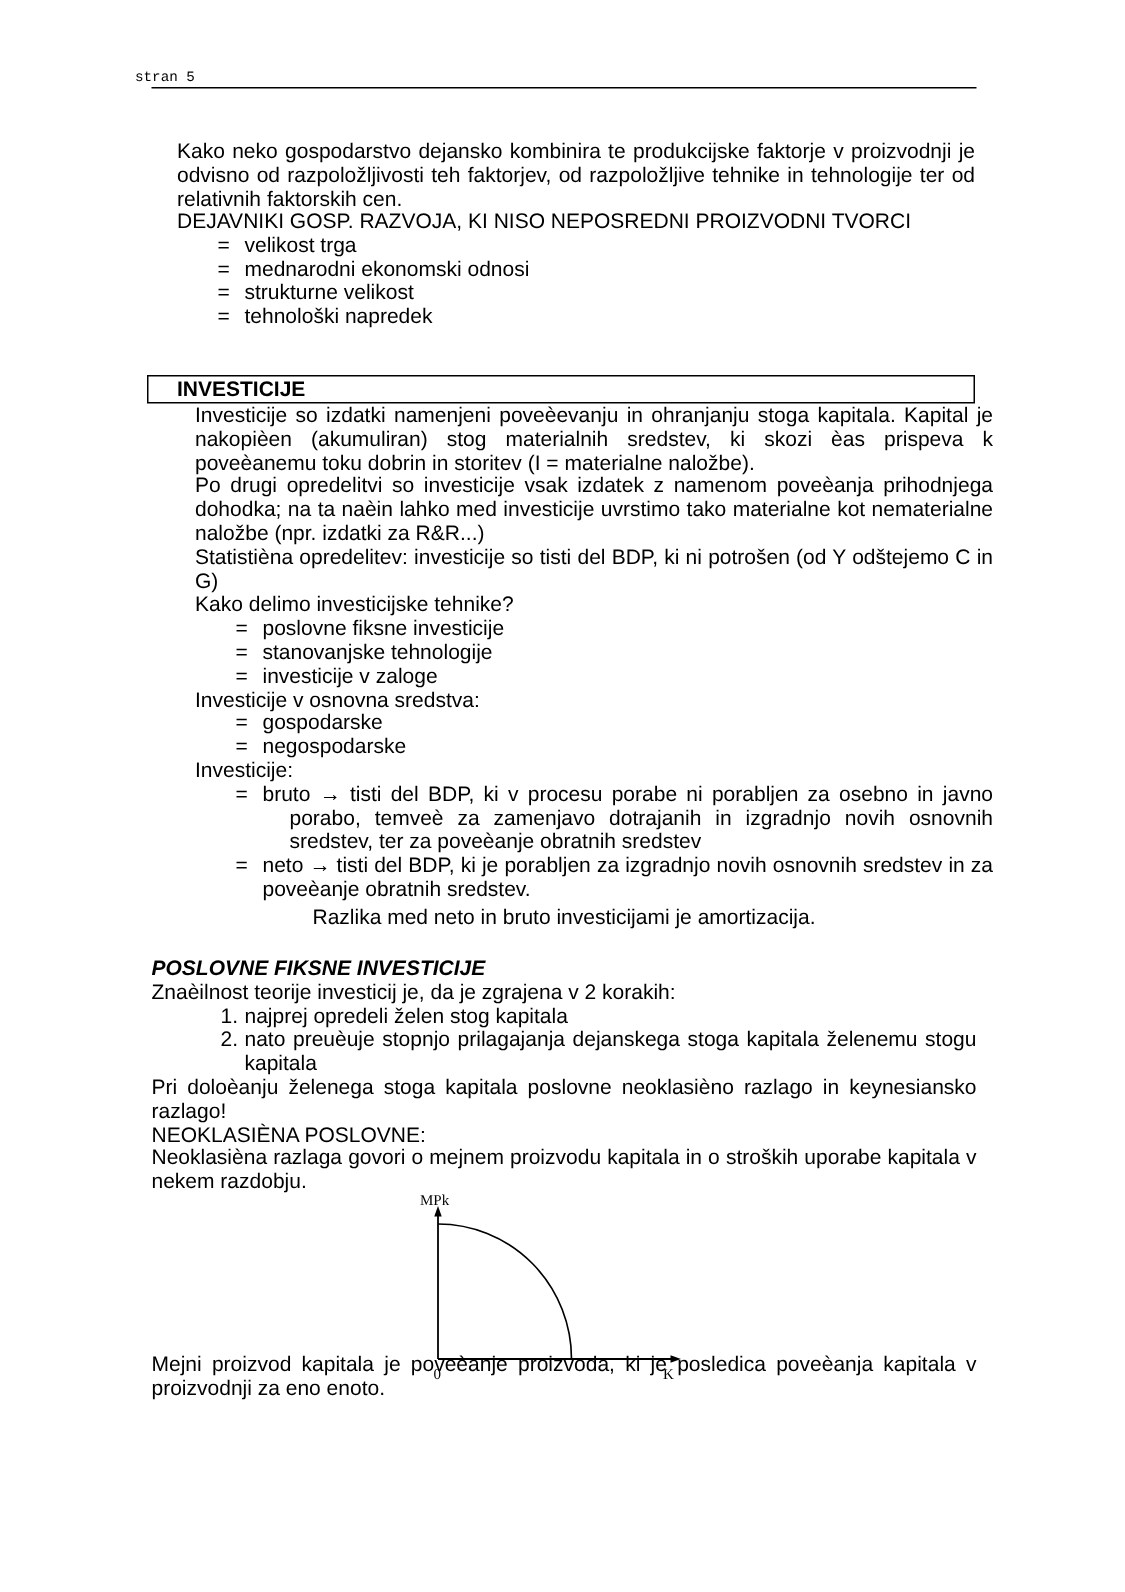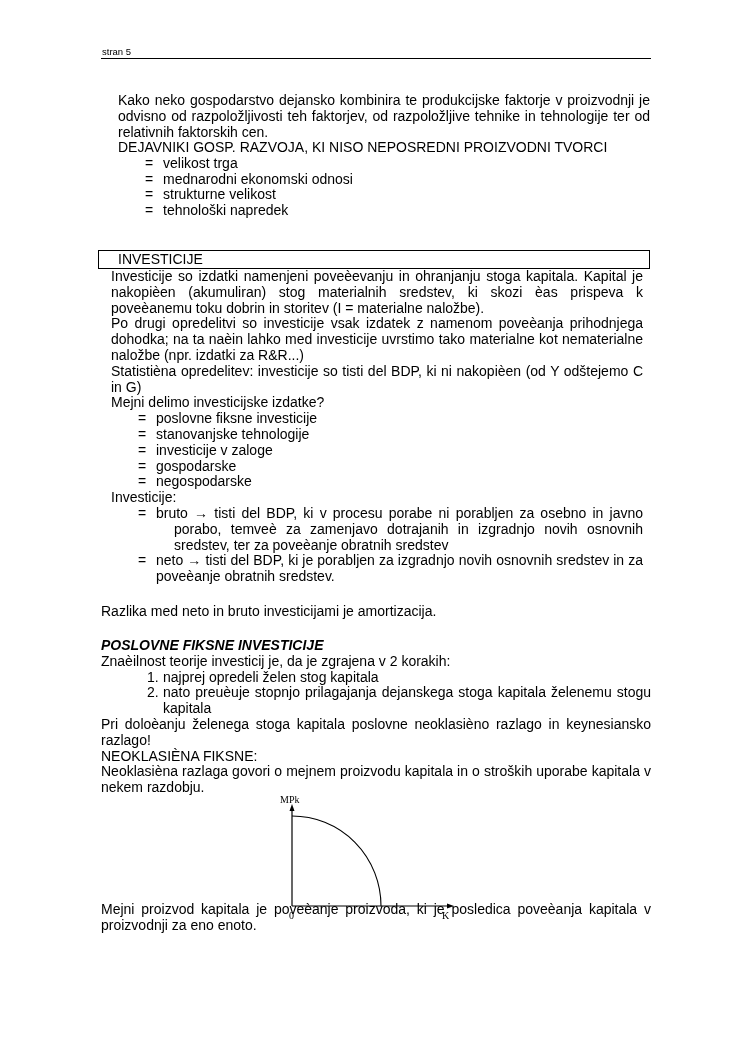--- a/index.html
+++ b/index.html
@@ -1,27 +1,27 @@
 <!DOCTYPE html>
 <html><head>
   <meta charset="utf-8">
   <style>
     html, body { margin: 0; padding: 0; background: #ffffff; }
     body { width: 750px; height: 1061px; position: relative; overflow: hidden; color: #000; }
-    .page-header { position: absolute; left: 102px; top: 46px; font-family: Liberation Sans, sans-serif; font-size: 9.5px; }
+    .page-header { position: absolute; left: 90px; top: 46px; font-family: Liberation Mono, monospace; font-size: 9.5px; }
     .header-rule { position: absolute; left: 101px; top: 58px; width: 550px; height: 0; border-top: 1.3px solid #000; }
     .txt { font-family: "Liberation Sans", sans-serif; font-size: 14px; line-height: 15.8px; }
     .block { position: absolute; }
     .justify { text-align: justify; text-align-last: left; }
     .bullet { position: relative; padding-left: 45px; }
     .bullet .mark { position: absolute; left: 27px; top: 0; }
     .num { position: relative; padding-left: 62px; }
     .num .mark { position: absolute; left: 46px; top: 0; }
     .section-box { position: absolute; left: 98px; top: 250px; width: 552px; height: 19px; border: 1.2px solid #000; box-sizing: border-box; }
-    .bold { font-weight: normal; }
+    .bold { font-weight: bold; }
     .bolditalic { font-weight: bold; font-style: italic; }
     svg text { font-family: "Liberation Serif", serif; font-size: 10px; }
   </style>
 </head>
 <body>
 
 <div class="page-header">stran 5</div>
 <div class="header-rule"></div>
 
 <div class="block txt justify" style="left:118px; top:93px; width:532px;">Kako neko gospodarstvo dejansko kombinira te produkcijske faktorje v proizvodnji je odvisno od razpoložljivosti teh faktorjev, od razpoložljive tehnike in tehnologije ter od relativnih faktorskih cen.</div>
@@ -32,52 +32,53 @@
       <div class="bullet"><span class="mark">=</span><span>velikost trga</span></div>
       <div class="bullet"><span class="mark">=</span><span>mednarodni ekonomski odnosi</span></div>
       <div class="bullet"><span class="mark">=</span><span>strukturne velikost</span></div>
       <div class="bullet"><span class="mark">=</span><span>tehnološki napredek</span></div>
     </div>
 </div>
 
 <div class="section-box"></div>
 <div class="block txt bold" style="left:118px; top:252px;">INVESTICIJE</div>
 
-<div class="block txt" style="left:111px; top:269px; width:532px;">
+<div class="block txt" style="left:130px; top:269px; width:532px;">
   <div class="justify">Investicije so izdatki namenjeni poveèevanju in ohranjanju stoga kapitala. Kapital je nakopièen (akumuliran) stog materialnih sredstev, ki skozi èas prispeva k poveèanemu toku dobrin in storitev (I = materialne naložbe).</div>
   <div class="justify">Po drugi opredelitvi so investicije vsak izdatek z namenom poveèanja prihodnjega dohodka; na ta naèin lahko med investicije uvrstimo tako materialne kot nematerialne naložbe (npr. izdatki za R&amp;R...)</div>
-  <div class="justify">Statistièna opredelitev: investicije so tisti del BDP, ki ni nakopièen (od Y odštejemo C in G)</div>
-  <div>Mejni delimo investicijske izdatke?</div>
+  <div class="justify">Statistièna opredelitev: investicije so tisti del BDP, ki ni potrošen (od Y odštejemo C in G)</div>
+  <div>Kako delimo investicijske tehnike?</div>
   <div id="division-list">
       <div class="bullet"><span class="mark">=</span><span>poslovne fiksne investicije</span></div>
       <div class="bullet"><span class="mark">=</span><span>stanovanjske tehnologije</span></div>
       <div class="bullet"><span class="mark">=</span><span>investicije v zaloge</span></div>
     </div>
+  <div>Investicije v osnovna sredstva:</div>
   <div id="fixed-assets-list">
       <div class="bullet"><span class="mark">=</span><span>gospodarske</span></div>
       <div class="bullet"><span class="mark">=</span><span>negospodarske</span></div>
     </div>
   <div>Investicije:</div>
   <div id="types-list">
       <div class="justify" style="position: relative; padding-left: 63px; text-indent: -18px;"><span class="mark" style="position: absolute; left: 27px; text-indent: 0px;">=</span><span>bruto </span><span>→ </span><span>tisti del BDP, ki v procesu porabe ni porabljen za osebno in javno porabo, temveè za zamenjavo dotrajanih in izgradnjo novih osnovnih sredstev, ter za poveèanje obratnih sredstev</span></div>
       <div class="justify" style="position: relative; padding-left: 45px; text-indent: 0px;"><span class="mark" style="position: absolute; left: 27px; text-indent: 0px;">=</span><span>neto </span><span>→ </span><span>tisti del BDP, ki je porabljen za izgradnjo novih osnovnih sredstev in za poveèanje obratnih sredstev.</span></div>
     </div>
 </div>
 
-<div class="block txt" style="left:101px; top:604px; width:550px;">Razlika med neto in bruto investicijami je amortizacija.</div>
+<div class="block txt" style="left:101px; top:604px; width:550px;text-align:center;">Razlika med neto in bruto investicijami je amortizacija.</div>
 
 <div class="block txt" style="left:101px; top:638px; width:550px;">
   <div class="bolditalic">POSLOVNE FIKSNE INVESTICIJE</div>
   <div>Znaèilnost teorije investicij je, da je zgrajena v 2 korakih:</div>
   <div id="steps-list">
       <div class="num justify"><span class="mark">1.</span><span>najprej opredeli želen stog kapitala</span></div>
       <div class="num justify"><span class="mark">2.</span><span>nato preuèuje stopnjo prilagajanja dejanskega stoga kapitala želenemu stogu kapitala</span></div>
     </div>
   <div class="justify">Pri doloèanju želenega stoga kapitala poslovne neoklasièno razlago in keynesiansko razlago!</div>
-  <div>NEOKLASIÈNA FIKSNE:</div>
+  <div>NEOKLASIÈNA POSLOVNE:</div>
   <div class="justify">Neoklasièna razlaga govori o mejnem proizvodu kapitala in o stroških uporabe kapitala v nekem razdobju.</div>
 </div>
 
 <svg class="block" style="left:270px; top:792px;" width="190" height="130">
   <text id="chart-ylabel" x="10" y="11">MPk</text>
   <line x1="22" y1="16" x2="22" y2="114" stroke="#000" stroke-width="1.2"></line>
   <polygon points="19.5,19 22,12 24.5,19" fill="#000"></polygon>
   <line x1="22" y1="114" x2="180" y2="114" stroke="#000" stroke-width="1.2"></line>
   <polygon points="177,111.5 184,114 177,116.5" fill="#000"></polygon>
   <path id="chart-curve" fill="none" stroke="#000" stroke-width="1.1" d="M 22 24 A 89 90 0 0 1 111 114"></path>

